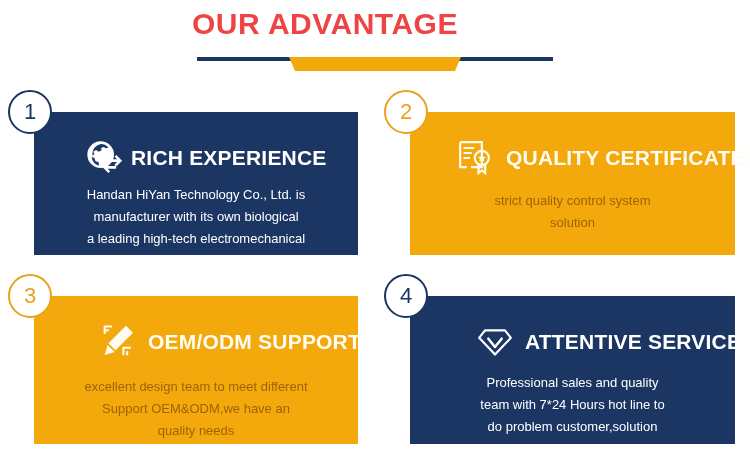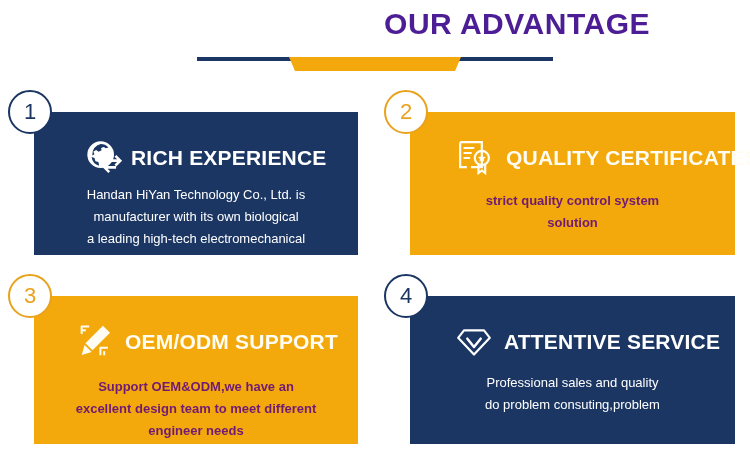--- a/index.html
+++ b/index.html
@@ -21,25 +21,25 @@
     left: 0;
     top: 0;
     width: 750px;
     height: 80px;
   }
   .header-title {
     position: absolute;
     left: 0;
     top: 7px;
     width: 650px;
-    text-align: right;
+    text-align: center;
     font-size: 30px;
     font-weight: bold;
     letter-spacing: 0.5px;
-    color: #4c1d95;
+    color: #ef4444;
   }
   .divider-wrap {
     position: absolute;
     left: 197px;
     top: 57px;
     width: 356px;
     height: 18px;
   }
   .divider-line {
     position: absolute;
@@ -127,31 +127,31 @@
     left: 0;
     top: 72px;
     width: 100%;
     box-sizing: border-box;
     padding: 0 18px;
     text-align: center;
     font-size: 13px;
     line-height: 22px;
     color: #ffffff;
   }
-  .card.amber .card-body { color: #701a75; font-weight: bold; }
+  .card.amber .card-body { color: #a16207; }
 
   
   #card-1 { left: 34px;  top: 112px; width: 324px; height: 143px; }
   #card-2 { left: 410px; top: 112px; width: 325px; height: 143px; }
   #card-3 { left: 34px;  top: 296px; width: 324px; height: 148px; }
   #card-4 { left: 410px; top: 296px; width: 325px; height: 148px; }
 
   #card-2 .card-head { justify-content: flex-start; padding-left: 46px; }
-  #card-3 .card-head { justify-content: flex-start; padding-left: 41px; text-align: center; }
-  #card-4 .card-head { justify-content: flex-start; padding-left: 44px; }
+  #card-3 .card-head { justify-content: flex-start; padding-left: 64px; text-align: center; }
+  #card-4 .card-head { justify-content: flex-start; padding-left: 65px; }
   #card-1 .card-head { justify-content: flex-start; padding-left: 50px; gap: 7px; }
 
   #card-2 .card-body { top: 78px; }
   #card-3 .card-body { top: 80px; }
   #card-4 .card-body { top: 76px; }
 </style>
 </head>
 <body>
 
 <div class="header">
@@ -214,33 +214,34 @@
       <g fill="none" stroke="#fffdf3" stroke-width="2.4" stroke-linejoin="round">
         <path d="M17 5.5h-9v9"></path>
         <path d="M8 10h5"></path>
         <path d="M39.5 31h-9v9"></path>
         <path d="M35 40v-5"></path>
       </g>
     </svg>
     <span class="card-title">OEM/ODM SUPPORT</span>
   </div>
   <div class="card-body">
+    <div>excellent design team to meet different</div>
     <div>Support OEM&amp;ODM,we have an</div>
-    <div>excellent design team to meet different</div>
-    <div>engineer needs</div>
+    <div>quality needs</div>
   </div>
 </div>
 
 <div class="card navy" id="card-4">
   <div class="card-box"></div>
   <div class="num-badge">4</div>
   <div class="card-head">
     <svg class="card-icon" viewBox="0 0 48 48">
       <path fill="none" stroke="#ffffff" stroke-width="2.6" stroke-linejoin="round" d="M12 10h24l7 9-19 20L5 19z"></path>
       <path fill="none" stroke="#ffffff" stroke-width="3" stroke-linecap="round" stroke-linejoin="round" d="M16 20l8 10 8-10"></path>
     </svg>
     <span class="card-title">ATTENTIVE SERVICE</span>
   </div>
   <div class="card-body">
     <div>Professional sales and quality</div>
-    <div>do problem consuting,problem</div>
+    <div>team with 7*24 Hours hot line to</div>
+    <div>do problem customer,solution</div>
   </div>
 </div>
 
 </body></html>

